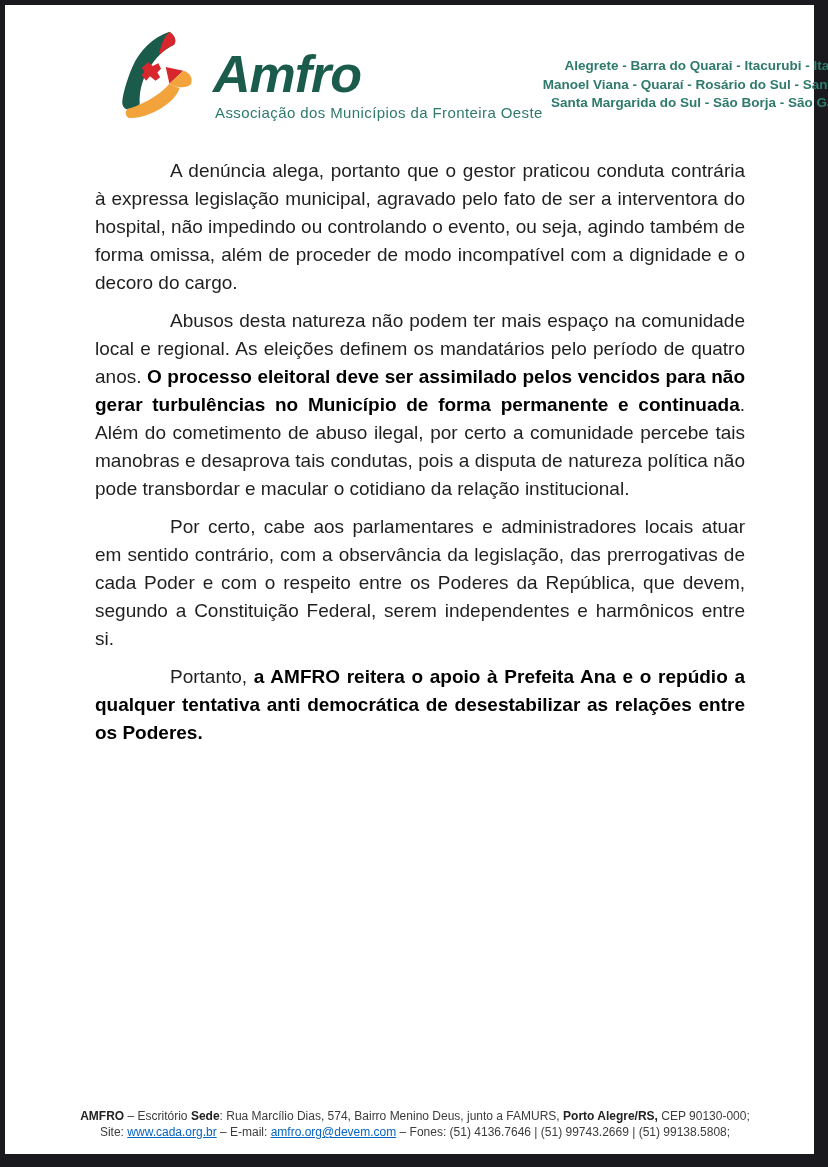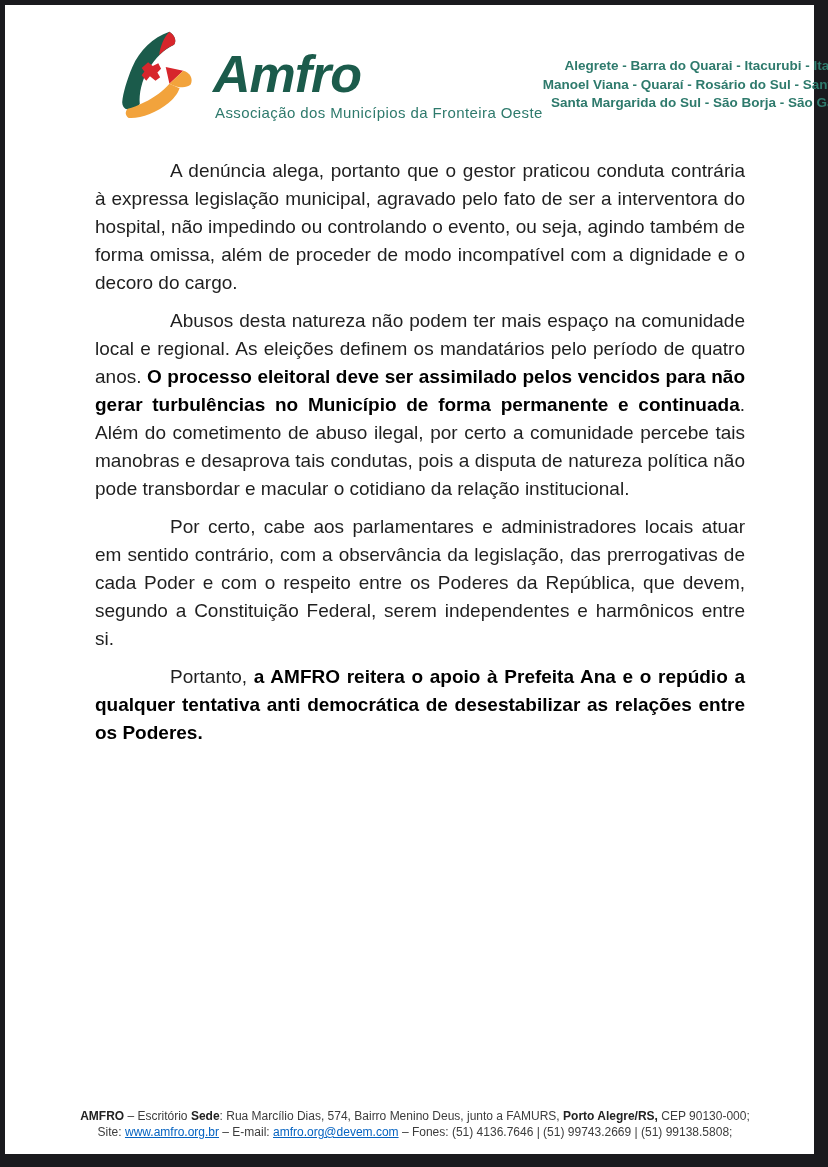--- a/index.html
+++ b/index.html
@@ -129,16 +129,16 @@
 
   <div class="content">
     <p><span>A denúncia alega, portanto que o gestor praticou conduta contrária à expressa legislação municipal, agravado pelo fato de ser a interventora do hospital, não impedindo ou controlando o evento, ou seja, agindo também de forma omissa, além de proceder de modo incompatível com a dignidade e o decoro do cargo.</span></p>
     <p><span>Abusos desta natureza não podem ter mais espaço na comunidade local e regional. As eleições definem os mandatários pelo período de quatro anos. </span><span class="b">O processo eleitoral deve ser assimilado pelos vencidos para não gerar turbulências no Município de forma permanente e continuada</span><span>. Além do cometimento de abuso ilegal, por certo a comunidade percebe tais manobras e desaprova tais condutas, pois a disputa de natureza política não pode transbordar e macular o cotidiano da relação institucional.</span></p>
     <p><span>Por certo, cabe aos parlamentares e administradores locais atuar em sentido contrário, com a observância da legislação, das prerrogativas de cada Poder e com o respeito entre os Poderes da República, que devem, segundo a Constituição Federal, serem independentes e harmônicos entre si.</span></p>
     <p><span>Portanto, </span><span class="b">a AMFRO reitera o apoio à Prefeita Ana e o repúdio a qualquer tentativa anti democrática de desestabilizar as relações entre os Poderes.</span></p>
   </div>
 
   <div class="footer">
     <div><span class="b">AMFRO</span><span> – Escritório </span><span class="b">Sede</span><span>: Rua Marcílio Dias, 574, Bairro Menino Deus, junto a FAMURS, </span><span class="b">Porto Alegre/RS,</span><span> CEP 90130-000;</span></div>
-    <div><span>Site: </span><a class="link">www.amfro.org.br</a><span> – E-mail: </span><a class="link">amfro.org@devem.com</a><span> – Fones: (51) 4136.7646 | (51) 99743.2669 | (51) 99138.5808;</span></div>
+    <div><span>Site: </span><a class="link">www.cada.org.br</a><span> – E-mail: </span><a class="link">amfro.org@devem.com</a><span> – Fones: (51) 4136.7646 | (51) 99743.2669 | (51) 99138.5808;</span></div>
   </div>
 
 </div>
 
 </body></html>

